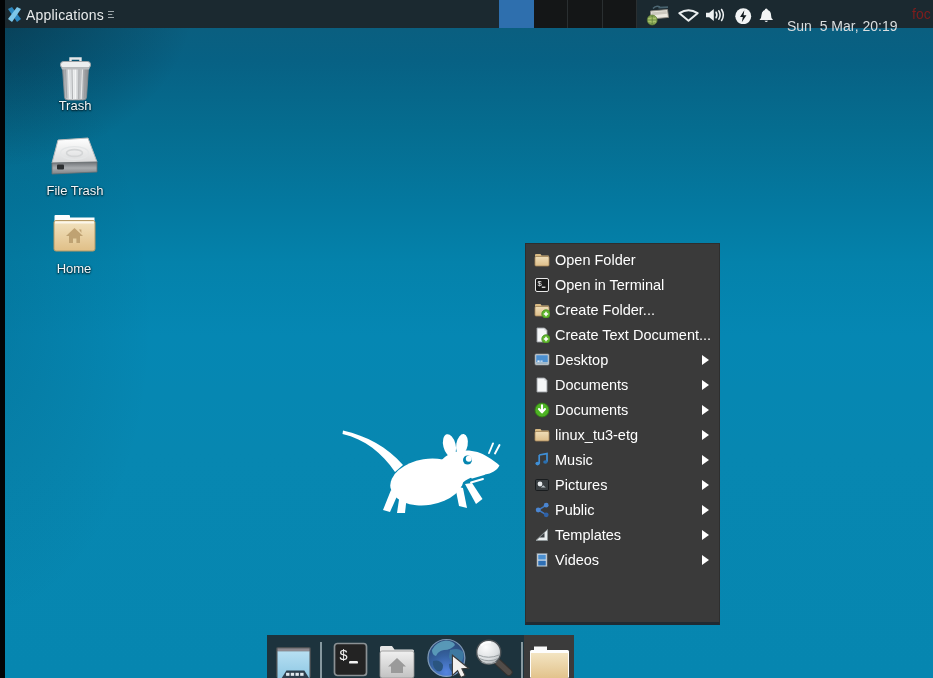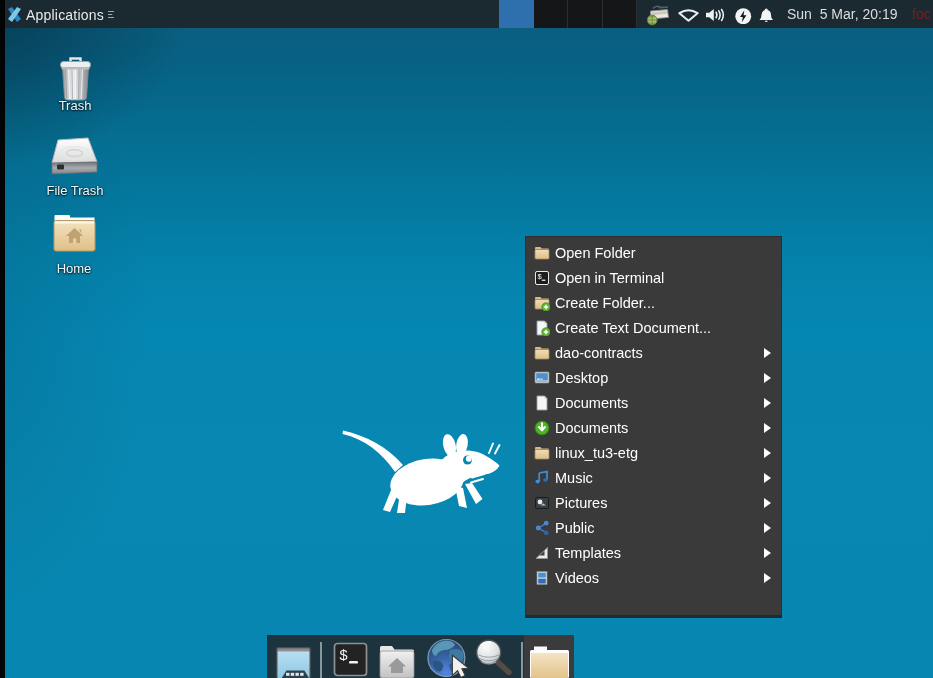--- a/index.html
+++ b/index.html
@@ -12,27 +12,27 @@
     linear-gradient(180deg, #0d5d7c 0px, #076184 60px, #056d90 130px, #04789f 200px, #0482ab 262px, #0587b3 335px, #0787b1 450px, #0686b0 678px);
 }
 #lbez { position:absolute; left:0; top:0; width:5px; height:678px; background:#020406; z-index:50; }
 
 #panel { position:absolute; left:0; top:0; width:933px; height:28px; background:#1b2930; z-index:40; }
 #applbl { position:absolute; z-index:45; left:26px; top:6.5px; font-size:14px; color:#e7eaeb; letter-spacing:0.2px; }
 #appmenuicon { position:absolute; z-index:45; left:108px; top:10px; width:6px; height:9px; }
 #pager { position:absolute; z-index:45; left:499px; top:0; width:138px; height:28px; display:flex; }
 #pager .ws { width:34.5px; height:28px; background:#141617; border-right:1px solid #2a2f31; }
 #pager .ws.act { background:#2e6fae; border-right:none; }
-#clock { position:absolute; z-index:45; left:787px; top:6px; font-size:14px; color:#dadedf; white-space:pre; }
+#clock { position:absolute; z-index:45; left:787px; top:18px; font-size:14px; color:#dadedf; white-space:pre; }
 #host { position:absolute; z-index:45; left:912px; top:6px; font-size:14px; color:#7f1d1d; }
 .tray { position:absolute; top:0; z-index:45; }
 
 .dlabel { position:absolute; color:#f2f7f9; font-size:13px; text-align:center; text-shadow:0 1px 2px rgba(0,0,0,0.85), 0 0 2px rgba(0,0,0,0.6); width:120px; }
 
-#menu { position:absolute; left:525px; top:236px; width:257px; height:382px; background:#3a3a3a; border:1px solid #2e2e2e; border-bottom:3px solid #202a32; z-index:60; padding-top:3px; }
+#menu { position:absolute; left:525px; top:243px; width:195px; height:382px; background:#3a3a3a; border:1px solid #2e2e2e; border-bottom:3px solid #202a32; z-index:60; padding-top:3px; }
 .mi { position:relative; height:25px; display:flex; align-items:center; }
 .mi .ic { position:absolute; left:8px; top:4.5px; width:16px; height:16px; }
 .mi .tx { position:absolute; left:29px; top:50%; transform:translateY(-50%); font-size:14.5px; color:#ffffff; white-space:nowrap; }
 .mi .ar { position:absolute; right:10px; top:50%; transform:translateY(-50%); width:0; height:0; border-left:7px solid #ffffff; border-top:5px solid transparent; border-bottom:5px solid transparent; }
 
 #dock { position:absolute; left:267px; top:635px; width:307px; height:43px; background:#1d333d; z-index:55; }
 #dockbtn { position:absolute; left:257px; top:0; width:50px; height:43px; background:#3b3b3b; }
 .dsep { position:absolute; top:7px; width:2px; height:36px; background:rgba(220,235,240,0.55); }
 </style>
 </head>
@@ -307,27 +307,20 @@
     </div>
   <div class="mi">
       <svg class="ic" viewBox="0 0 16 16">
         <use href="#gdoc"></use>
         <use href="#gplus" x="12" y="12"></use>
       </svg>
       <span class="tx">Create Text Document...</span>
     </div>
   <div class="mi">
       <svg class="ic" viewBox="0 0 16 16">
-        <use href="#gfolder"></use>
-      </svg>
-      <span class="tx">dao-contracts</span>
-      <span class="ar"></span>
-    </div>
-  <div class="mi">
-      <svg class="ic" viewBox="0 0 16 16">
         <rect x="1" y="2" width="14" height="11" rx="1" fill="#dfe3e6" stroke="#7d858a" stroke-width="0.8"></rect>
         <rect x="2.2" y="3.2" width="11.6" height="7.2" fill="#4c90d0"></rect>
         <rect x="2.2" y="10.4" width="11.6" height="1.6" fill="#9fb6c4"></rect>
         <rect x="3.4" y="8.4" width="2.2" height="1.6" fill="#ffffff" opacity="0.85"></rect>
         <rect x="6.4" y="8.4" width="2.2" height="1.6" fill="#ffffff" opacity="0.6"></rect>
       </svg>
       <span class="tx">Desktop</span>
       <span class="ar"></span>
     </div>
   <div class="mi">

